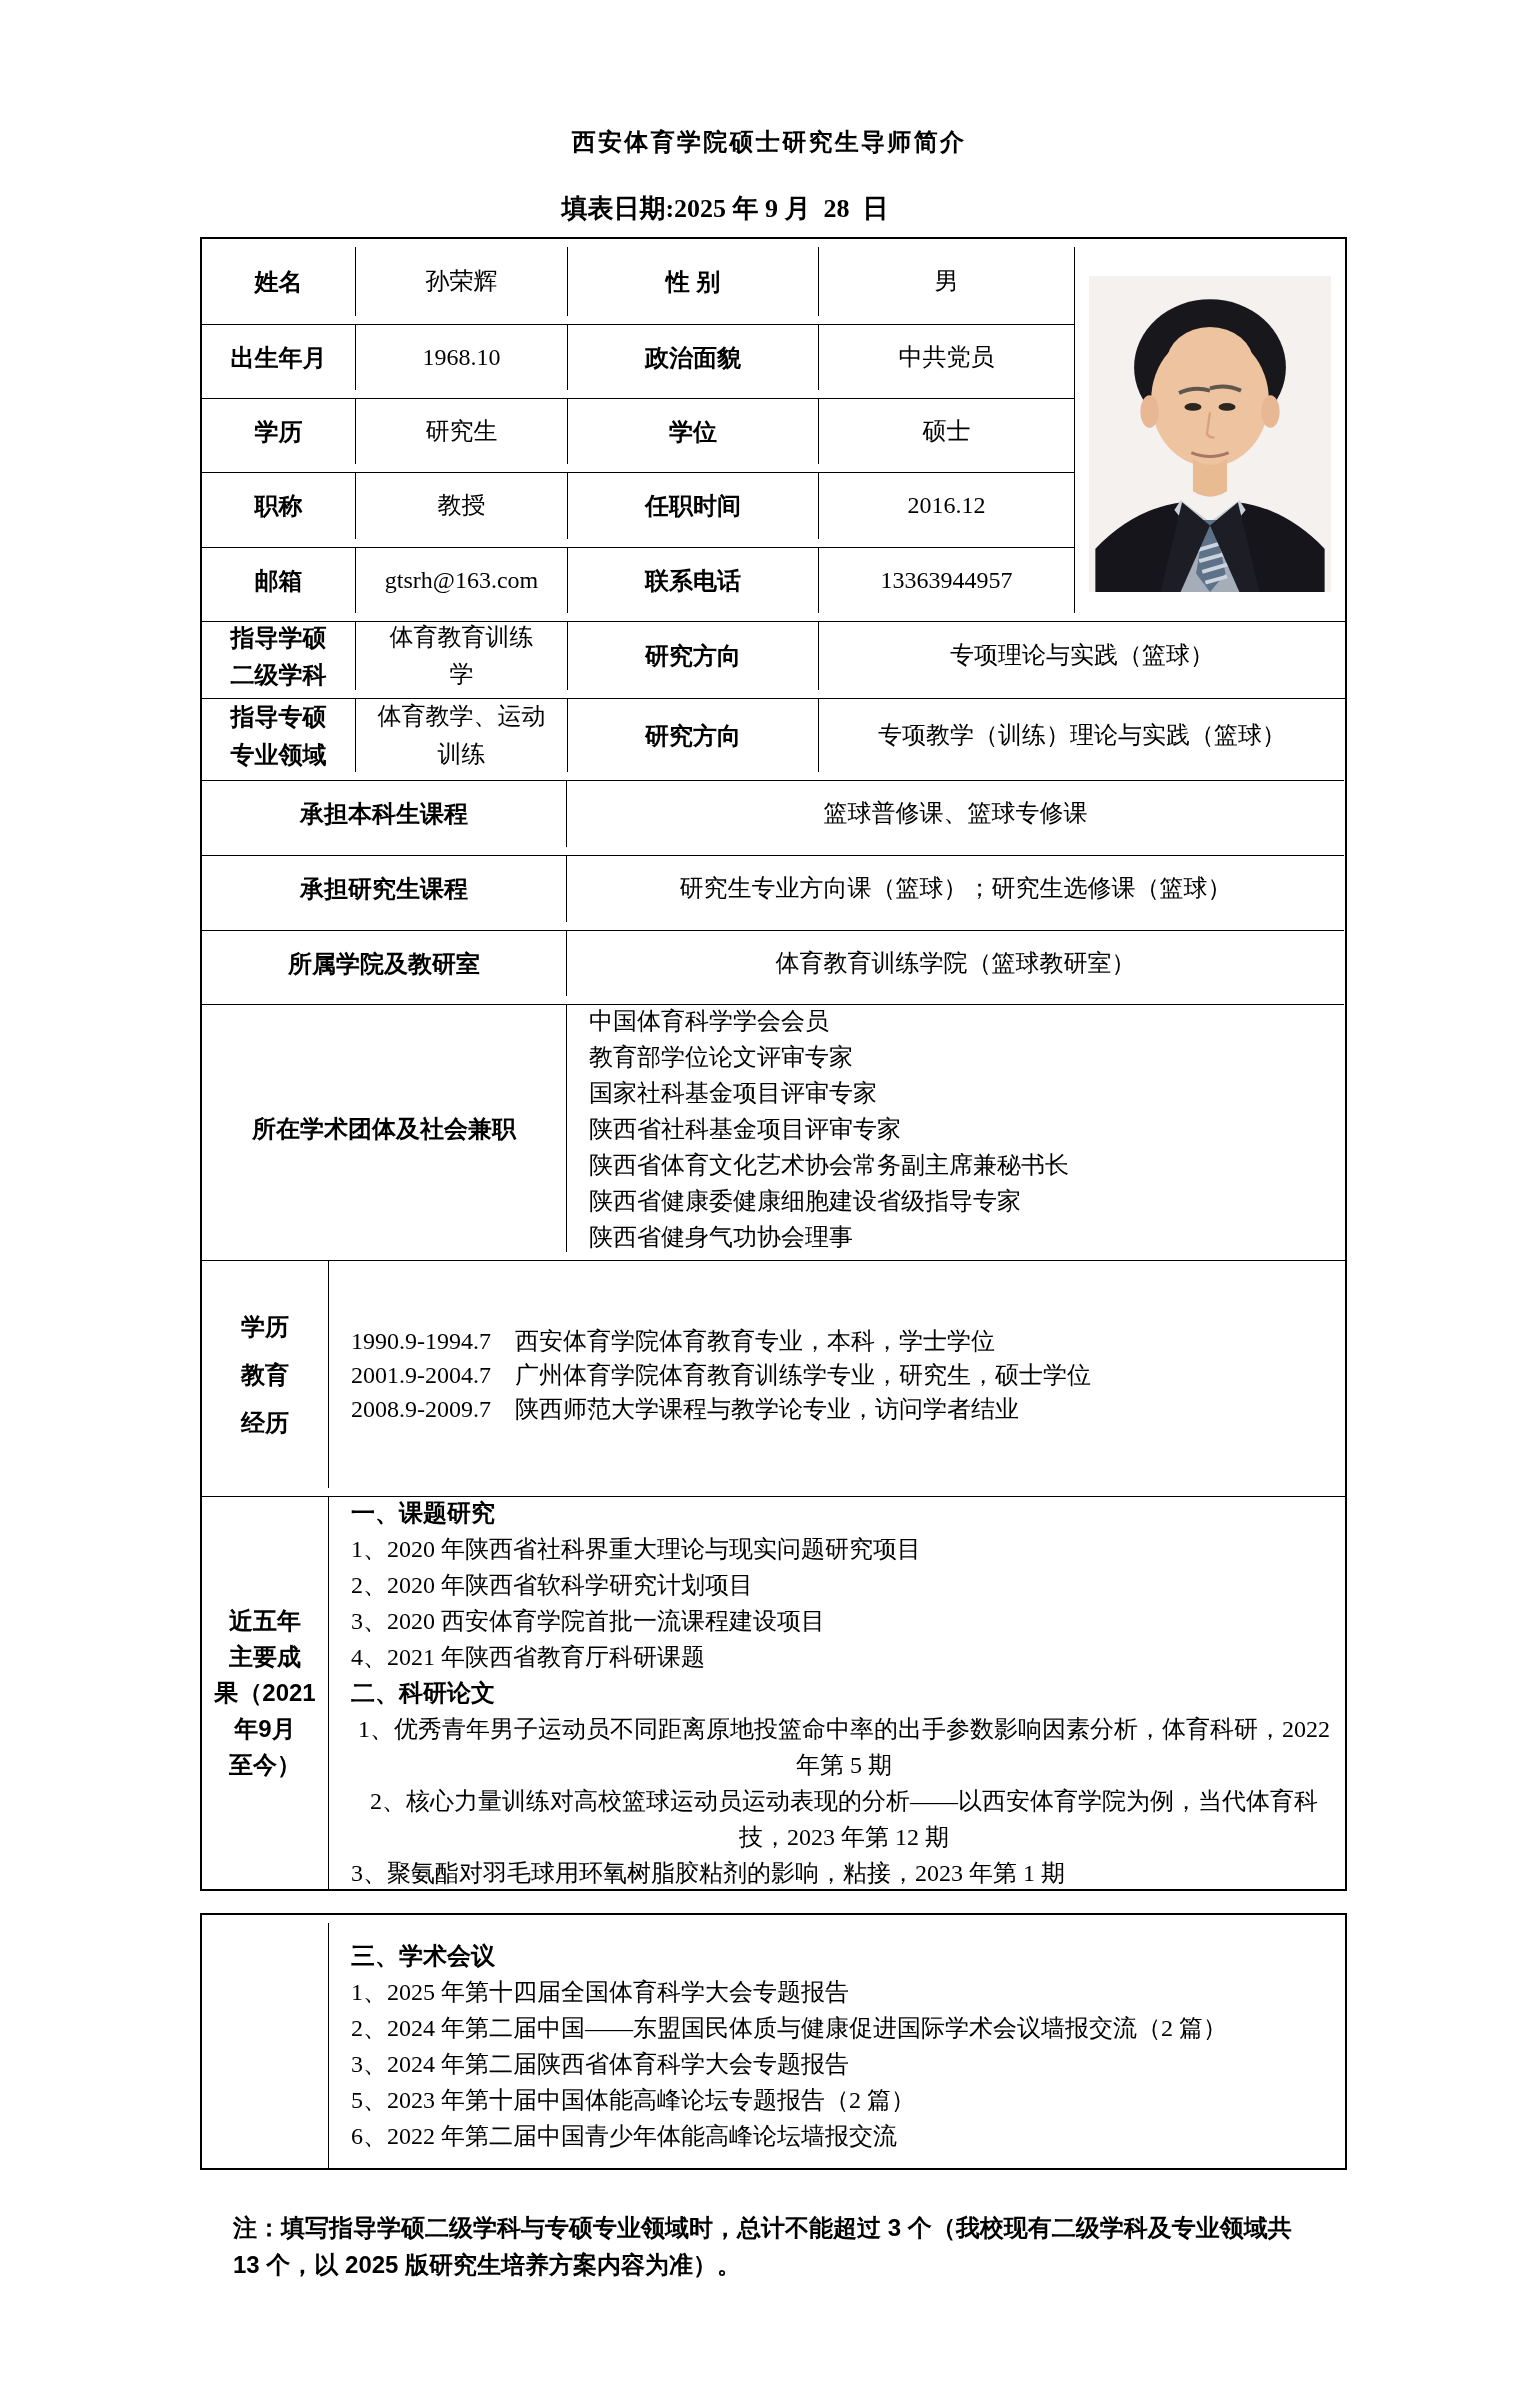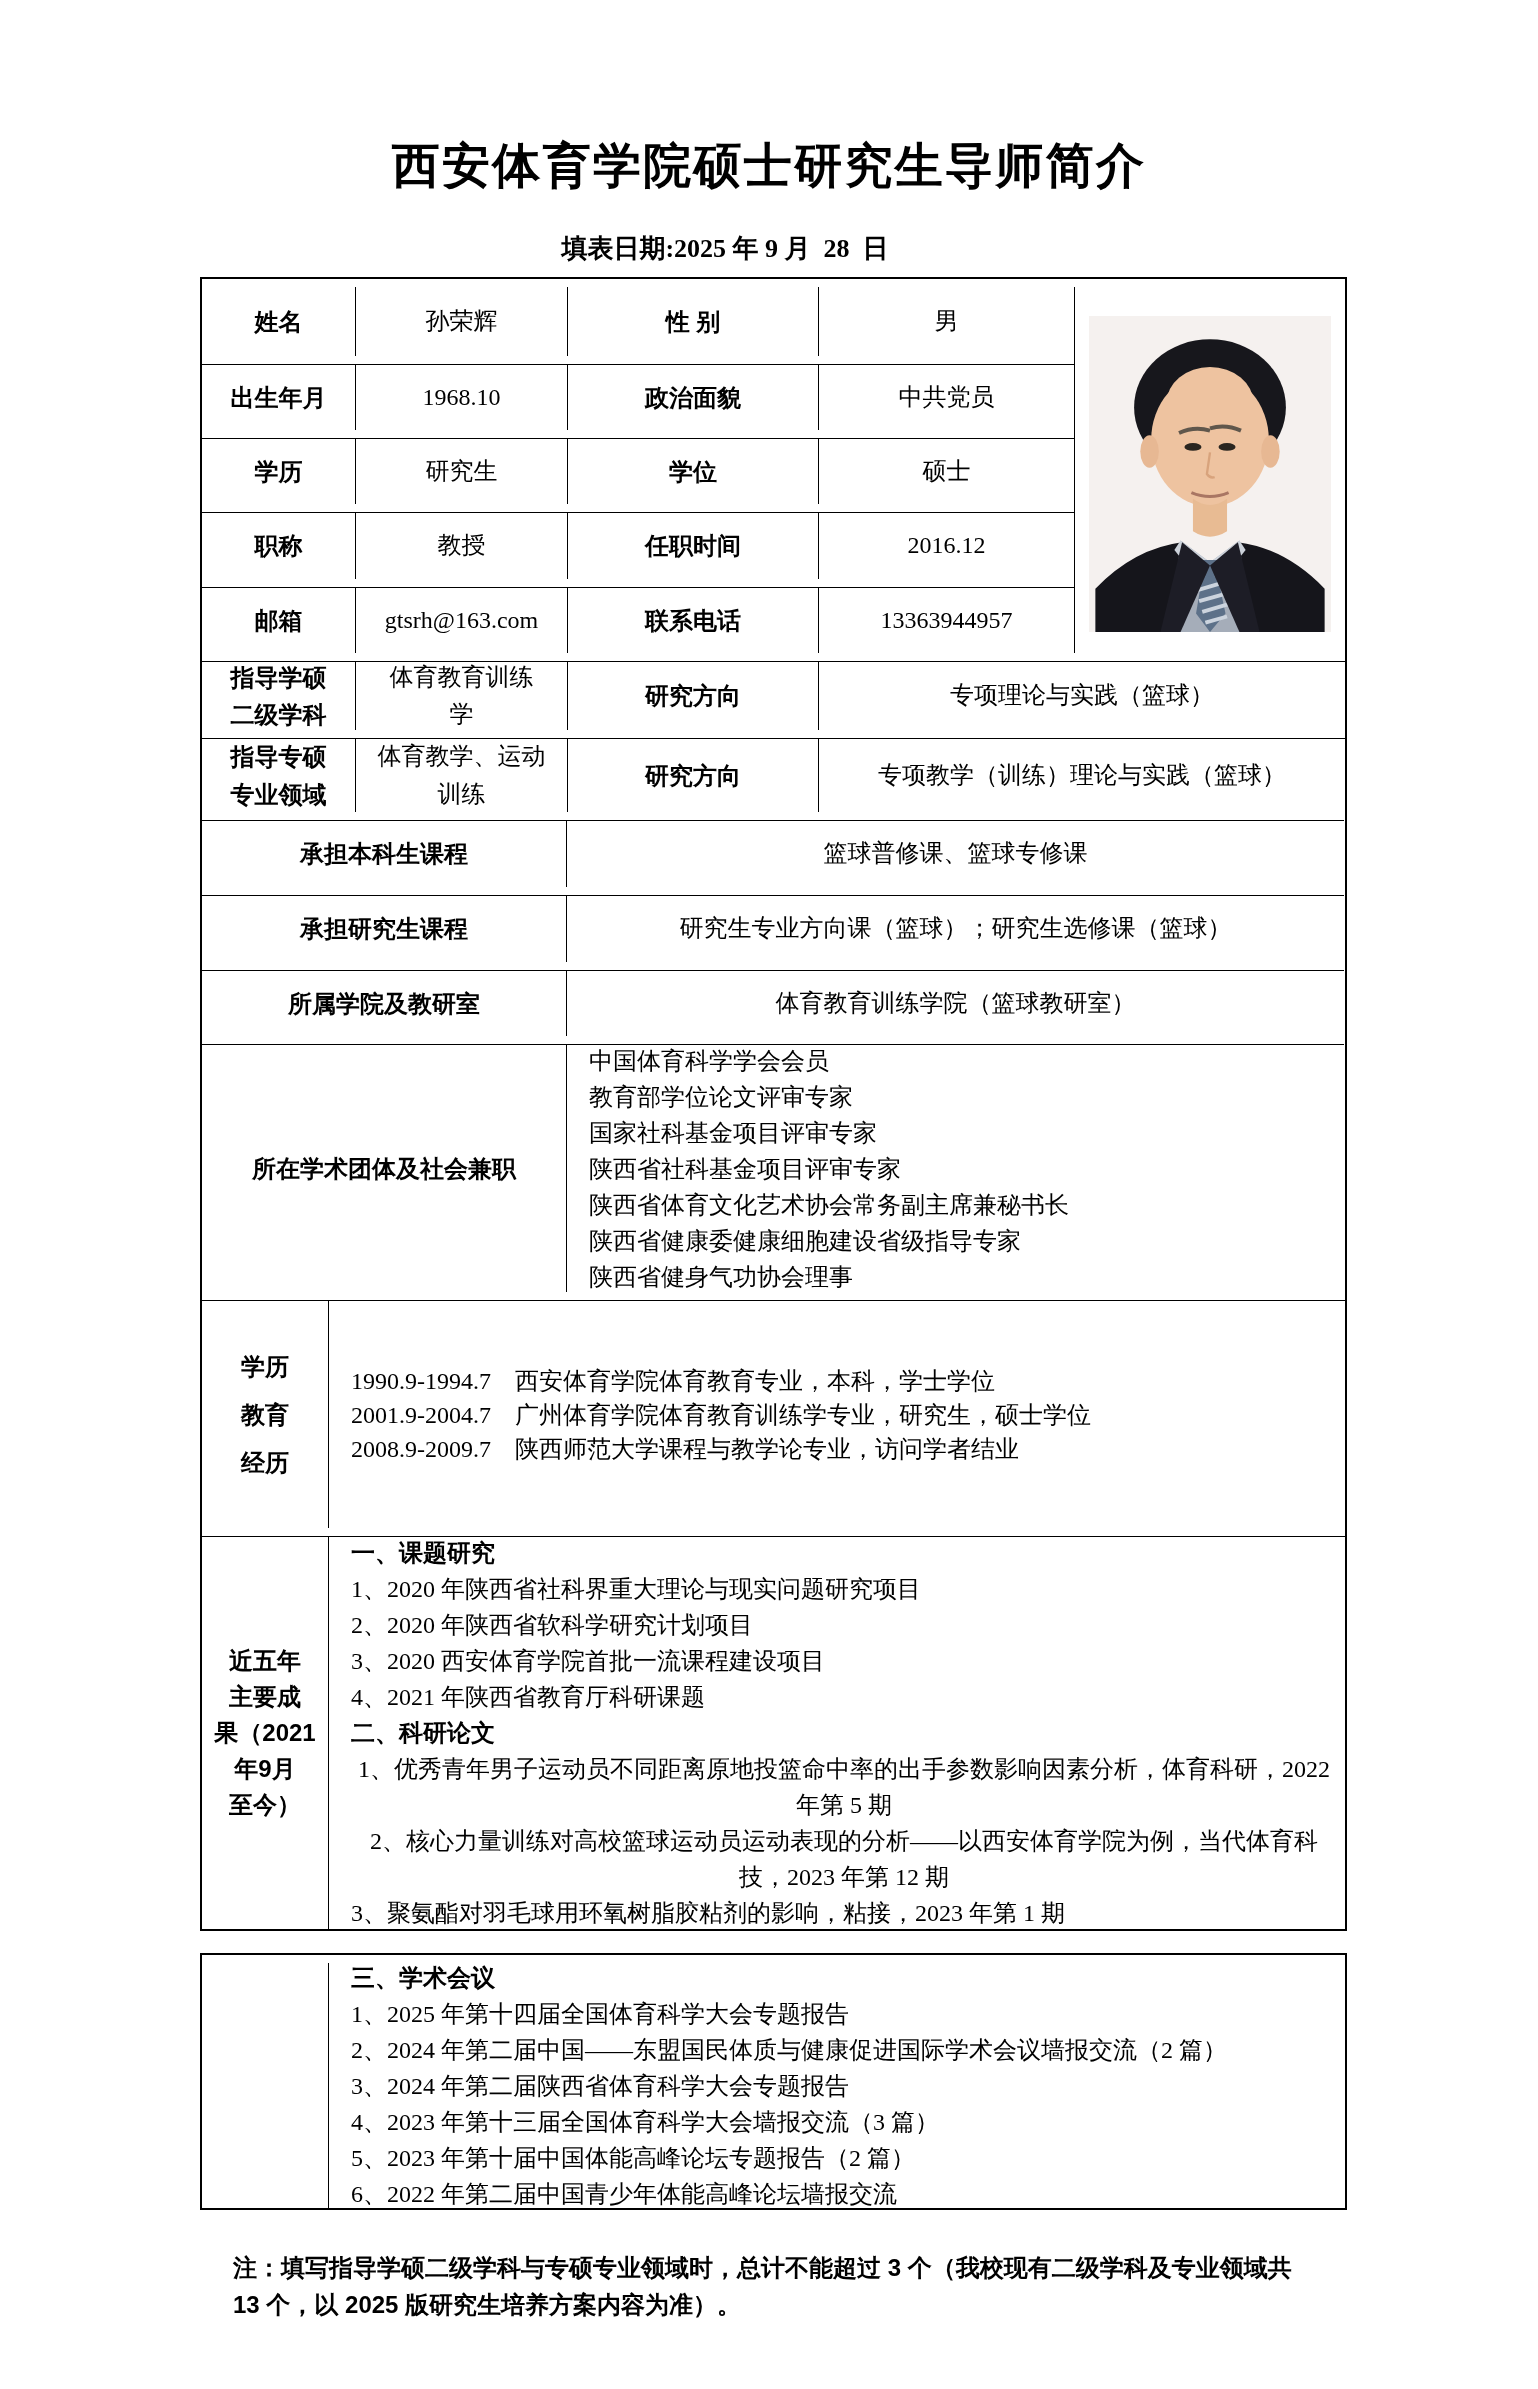--- a/index.html
+++ b/index.html
@@ -10,26 +10,26 @@
   html,body{margin:0;padding:0;background:#ffffff;}
   .page{
     position:relative;
     width:1538px;
     height:2389px;
     background:#ffffff;
     color:var(--ink);
     overflow:hidden;
   }
   .title{
-    margin:16px;
+    margin:8px;
     padding-top:118px;
     text-align:center;
     font-family:var(--serif);
     font-weight:700;
-    font-size:48px;
+    font-size:24px;
     letter-spacing:2.3px;
   }
   .date-line{
     margin-top:33px;
     padding-right:88px;
     text-align:center;
     font-family:var(--serif);
     font-weight:600;
     font-size:26px;
     white-space:pre;
@@ -271,21 +271,20 @@
     </div>
   </div>
 
   <div class="doc-table tbl2">
     <div class="cell no-l no-t"></div>
     <div class="cell no-t content conf-content">
       <div class="heading">三、学术会议</div>
       <div class="item">1、2025 年第十四届全国体育科学大会专题报告</div>
       <div class="item">2、2024 年第二届中国——东盟国民体质与健康促进国际学术会议墙报交流（2 篇）</div>
       <div class="item">3、2024 年第二届陕西省体育科学大会专题报告</div>
-      <div class="item">4、2023 年第十三届全国体育科学大会墙报交流（3 篇）</div>
       <div class="item">5、2023 年第十届中国体能高峰论坛专题报告（2 篇）</div>
       <div class="item">6、2022 年第二届中国青少年体能高峰论坛墙报交流</div>
     </div>
   </div>
 
   <div class="note">注：填写指导学硕二级学科与专硕专业领域时，总计不能超过 3 个（我校现有二级学科及专业领域共 13 个，以 2025 版研究生培养方案内容为准）。</div>
 
 </div>
 
 

